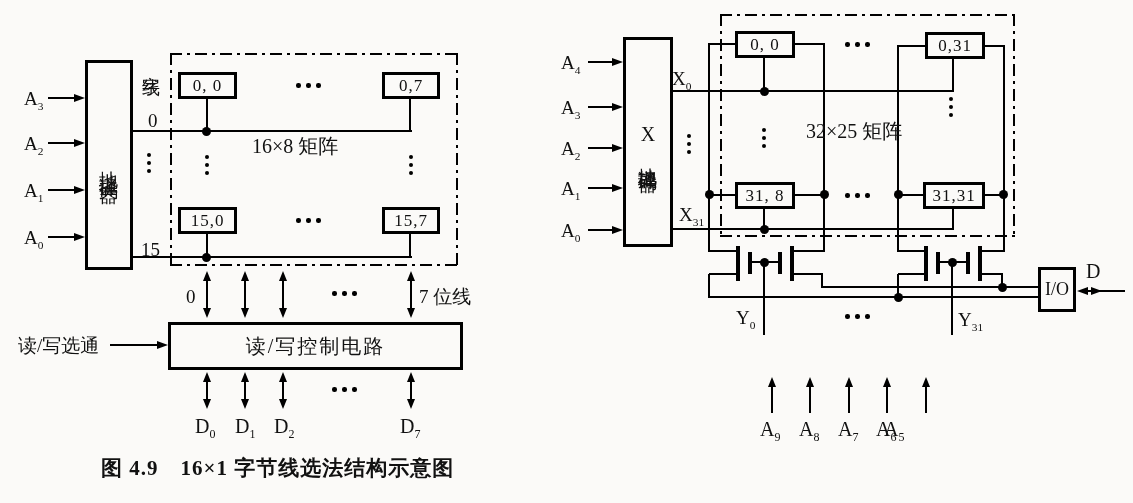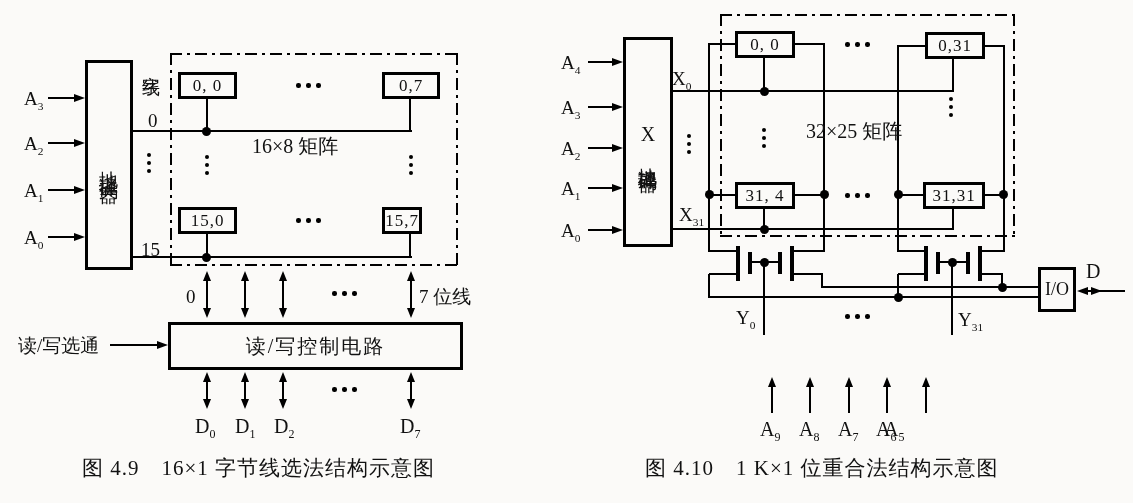--- a/index.html
+++ b/index.html
@@ -72,21 +72,21 @@
 
     <div class="cell" style="left:178px;top:72px;width:59px;height:27px;">
         <span>0, 0</span>
       </div>
     <div class="cell" style="left:382px;top:72px;width:58px;height:27px;">
         <span>0,7</span>
       </div>
     <div class="cell" style="left:178px;top:207px;width:59px;height:27px;">
         <span>15,0</span>
       </div>
-    <div class="cell" style="left:382px;top:207px;width:40px;height:27px;">
+    <div class="cell" style="left:382px;top:207px;width:58px;height:27px;">
         <span>15,7</span>
       </div>
 
     <span class="hd" style="left:296px;top:83px;"></span>
     <span class="hd" style="left:296px;top:218px;"></span>
     <span class="lab" style="left:252px;top:136px;font-size:20px;">16×8 矩阵</span>
     <span class="vd" style="left:205px;top:155px;"></span>
     <span class="vd" style="left:409px;top:155px;"></span>
 
     <div class="dar" style="left:203px;top:271px;height:47px;"></div>
@@ -106,21 +106,21 @@
     <div class="dar" style="left:203px;top:372px;height:37px;"></div>
     <div class="dar" style="left:241px;top:372px;height:37px;"></div>
     <div class="dar" style="left:279px;top:372px;height:37px;"></div>
     <div class="dar" style="left:407px;top:372px;height:37px;"></div>
     <span class="hd" style="left:332px;top:387px;"></span>
     <span class="lab" style="left:195px;top:416px;font-size:20px;"><span>D</span><sub>0</sub></span>
     <span class="lab" style="left:235px;top:416px;font-size:20px;"><span>D</span><sub>1</sub></span>
     <span class="lab" style="left:274px;top:416px;font-size:20px;"><span>D</span><sub>2</sub></span>
     <span class="lab" style="left:400px;top:416px;font-size:20px;"><span>D</span><sub>7</sub></span>
 
-    <div class="cap" style="left:82px;top:454px;">
+    <div class="cap" style="left:101px;top:454px;font-weight:bold;">
       <span>图 4.9</span><span class="gap"></span><span>16×1 字节线选法结构示意图</span>
     </div>
   </div>
 
   <div style="position:absolute;inset:0;">
 
     <span class="lab" style="left:561px;top:53px;"><span>A</span><sub>4</sub></span>
     <span class="lab" style="left:561px;top:98px;"><span>A</span><sub>3</sub></span>
     <span class="lab" style="left:561px;top:139px;"><span>A</span><sub>2</sub></span>
     <span class="lab" style="left:561px;top:179px;"><span>A</span><sub>1</sub></span>
@@ -174,21 +174,21 @@
     <div class="dot" style="left:894px;top:190px;"></div>
     <div class="dot" style="left:999px;top:190px;"></div>
 
     <div class="cell" style="left:735px;top:31px;width:60px;height:27px;">
         <span>0, 0</span>
       </div>
     <div class="cell" style="left:925px;top:32px;width:60px;height:27px;">
         <span>0,31</span>
       </div>
     <div class="cell" style="left:735px;top:182px;width:60px;height:27px;">
-        <span>31, 4</span>
+        <span>31, 8</span>
       </div>
     <div class="cell" style="left:923px;top:182px;width:62px;height:27px;">
         <span>31,31</span>
       </div>
 
     <span class="hd" style="left:845px;top:42px;"></span>
     <span class="hd" style="left:845px;top:193px;"></span>
     <span class="lab" style="left:806px;top:121px;font-size:20px;">32×25 矩阵</span>
     <span class="vd" style="left:762px;top:128px;"></span>
     <span class="vd" style="left:949px;top:97px;"></span>
@@ -243,18 +243,15 @@
     <span class="lab" style="left:884px;top:419px;font-size:20px;"><span>A</span><sub>5</sub></span>
 
     <div class="box" style="left:1038px;top:267px;width:38px;height:45px;">
       <span style="font-size:18px;">I/O</span>
     </div>
     <span class="lab" style="left:1086px;top:261px;font-size:20px;">D</span>
     <div class="l" style="left:1080px;top:290px;width:45px;height:2px;"></div>
     <div class="tri-l" style="left:1077px;top:287px;"></div>
     <div class="tri-r" style="left:1091px;top:287px;"></div>
 
-    <div class="cap" style="left:645px;top:454px;">
-      <span>图 4.10</span><span class="gap"></span><span>1 K×1 位重合法结构示意图</span>
-    </div>
   </div>
 
 </div>
 
 </body></html>

